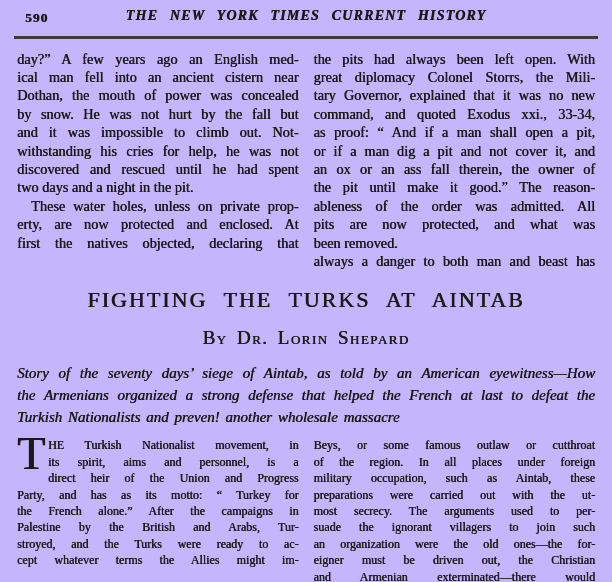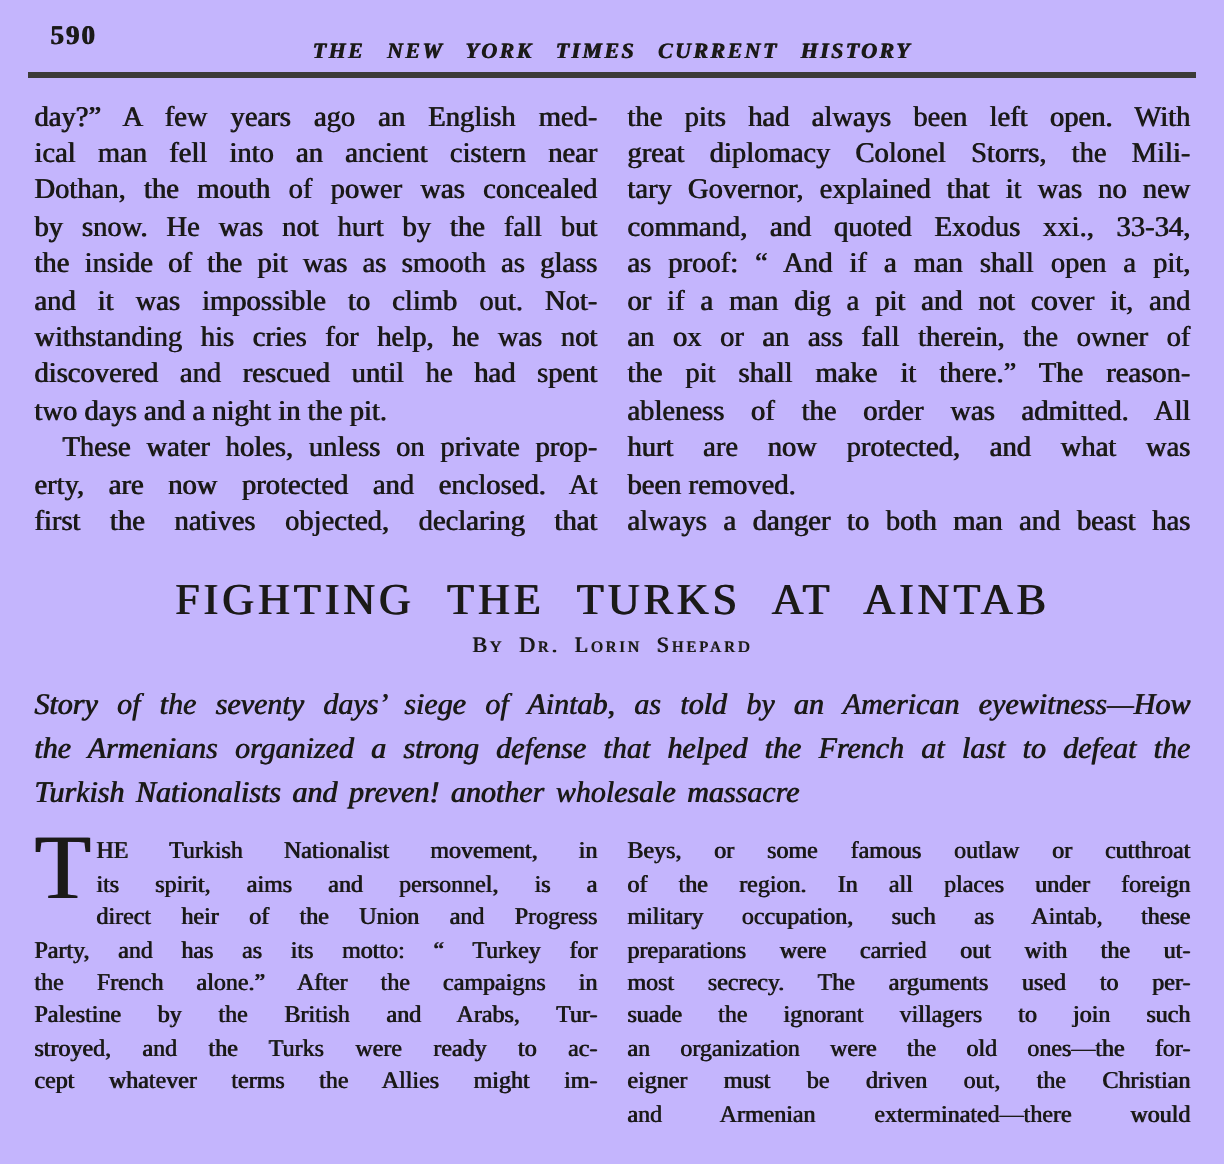--- a/index.html
+++ b/index.html
@@ -15,24 +15,24 @@
     overflow:hidden;
     text-shadow:0.45px 0 0 currentColor;
   }
   
   .hdr{position:relative;height:22px;}
   .pageno{
     position:absolute;left:8px;top:2px;
     font-weight:bold;font-size:13.5px;letter-spacing:1px;
   }
   .journal{
-    position:absolute;left:0;right:0;top:12px;
+    position:absolute;left:0;right:0;top:0;
     text-align:center;
     font-weight:bold;font-style:italic;
-    font-size:11px;letter-spacing:1.2px;word-spacing:7px;
+    font-size:14px;letter-spacing:1.2px;word-spacing:7px;
   }
   .rule{height:2.5px;background:#3c3b38;margin:6px -3px 0 -3px;}
   
   .cols{display:flex;gap:15px;}
   .col{width:281.5px;}
   .tline{
     text-align:justify;
     text-align-last:justify;
     -moz-text-align-last:justify;
   }
@@ -43,24 +43,24 @@
   
   .headline{
     margin:17px 0 0 0;
     text-align:center;
     font-weight:normal;
     font-size:22px;
     letter-spacing:2px;word-spacing:9px;
     text-shadow:0.6px 0 0 currentColor;
   }
   .byline{
-    margin-top:4px;
+    margin-top:14px;
     text-align:center;
     font-variant:small-caps;
-    font-size:11px;
+    font-size:19px;
     letter-spacing:1.5px;word-spacing:3px;
     font-weight:normal;
     text-shadow:0.5px 0 0 currentColor;
   }
   .summary{margin-top:13px;}
   .summary .tline{
     font-style:italic;
     font-size:15px;line-height:22px;
     word-spacing:2px;
   }
@@ -87,40 +87,39 @@
   </div>
 
   <div class="rule"></div>
 
   <section class="cols top-cols">
     <div class="col">
         <div class="tline">day?”  A few years ago an English med-</div>
         <div class="tline">ical man fell into an ancient cistern near</div>
         <div class="tline">Dothan, the mouth of power was concealed</div>
         <div class="tline">by snow.  He was not hurt by the fall but</div>
-        <div class="tline">the inside of the pit was as smooth as glass</div>
         <div class="tline">and it was impossible to climb out.  Not-</div>
         <div class="tline">withstanding his cries for help, he was not</div>
         <div class="tline">discovered and rescued until he had spent</div>
         <div class="tline last">two days and a night in the pit.</div>
         <div class="tline indent1">These water holes, unless on private prop-</div>
         <div class="tline">erty, are now protected and enclosed.  At</div>
         <div class="tline">first the natives objected, declaring that</div>
       </div>
     <div class="col">
         <div class="tline">the pits had always been left open.  With</div>
         <div class="tline">great diplomacy Colonel Storrs, the Mili-</div>
         <div class="tline">tary Governor, explained that it was no new</div>
         <div class="tline">command, and quoted Exodus xxi., 33-34,</div>
         <div class="tline">as proof:  “ And if a man shall open a pit,</div>
         <div class="tline">or if a man dig a pit and not cover it, and</div>
         <div class="tline">an ox or an ass fall therein, the owner of</div>
-        <div class="tline">the pit shall make it there.”  The reason-</div>
+        <div class="tline">the pit until make it good.”  The reason-</div>
         <div class="tline">ableness of the order was admitted.  All</div>
-        <div class="tline">hurt are now protected, and what was</div>
+        <div class="tline">pits are now protected, and what was</div>
         <div class="tline last">been removed.</div>
         <div class="tline">always a danger to both man and beast has</div>
       </div>
   </section>
 
   <h1 class="headline">FIGHTING THE TURKS AT AINTAB</h1>
 
   <div class="byline">By Dr. Lorin Shepard</div>
 
   <div class="summary">

